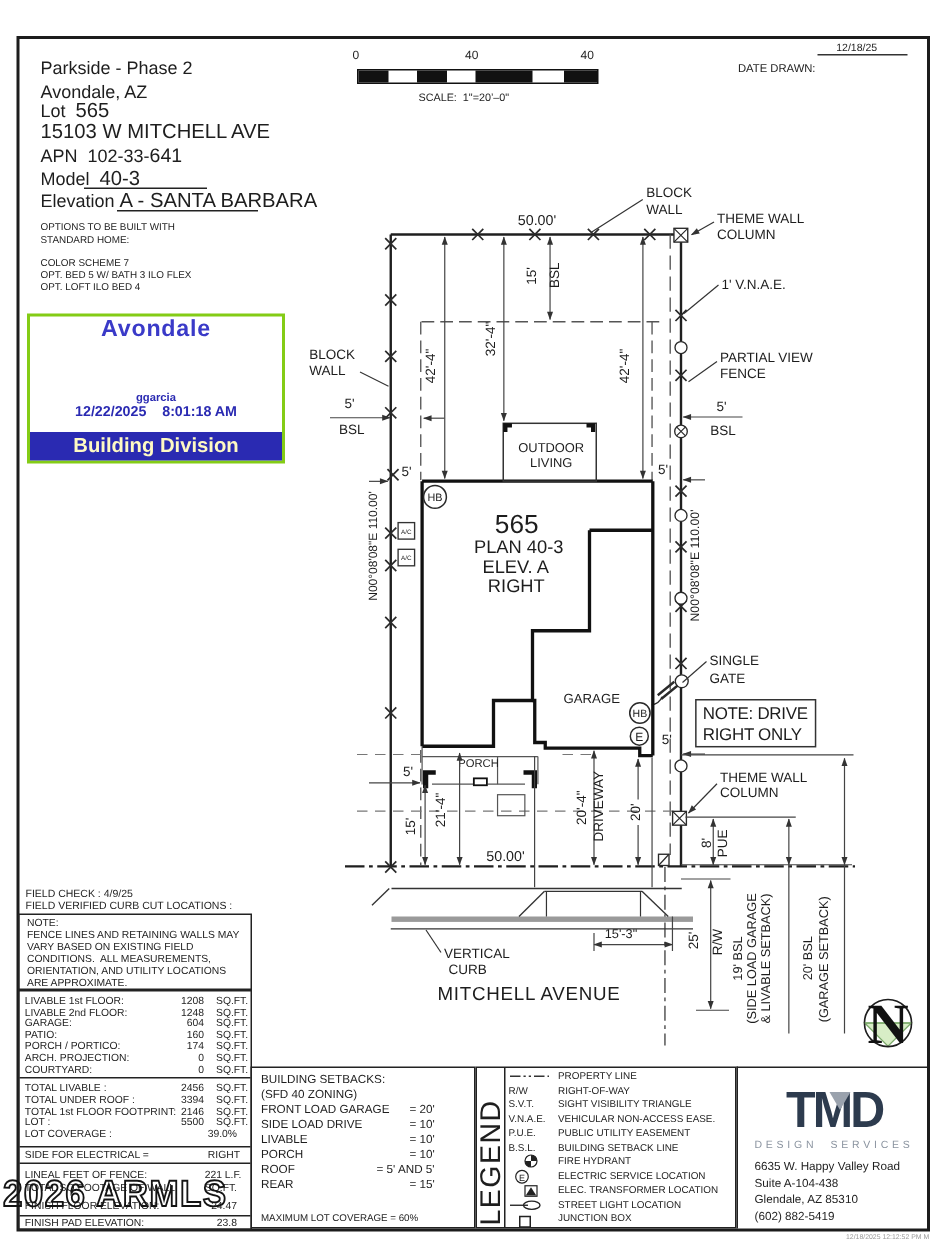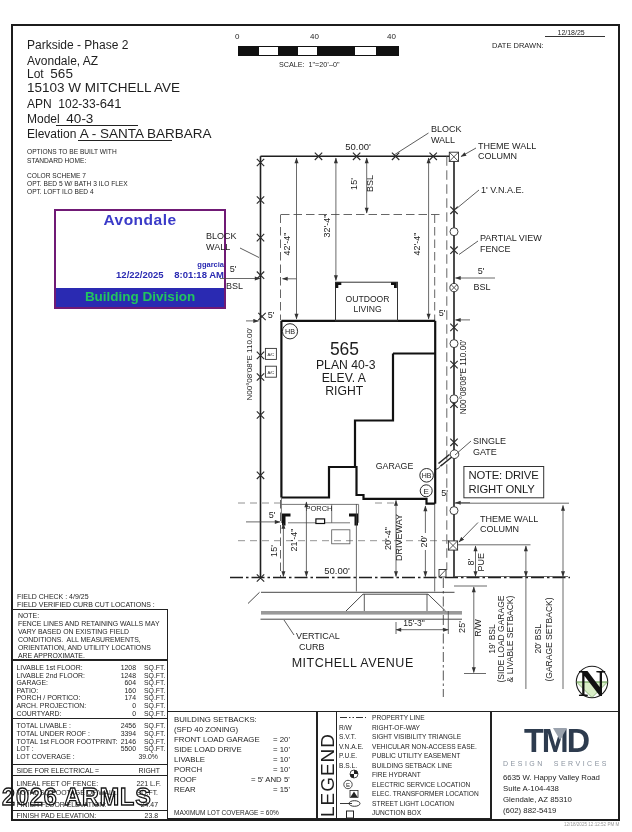--- a/index.html
+++ b/index.html
@@ -31,24 +31,24 @@
   <div style="position:absolute;left:0;top:0;width:20px;height:8px;background:#111;"></div>
   <div style="position:absolute;left:39px;top:0;width:20px;height:8px;background:#111;"></div>
   <div style="position:absolute;left:78px;top:0;width:38px;height:8px;background:#111;"></div>
   <div style="position:absolute;left:137px;top:0;width:22px;height:8px;background:#111;"></div>
 </div>
 <div class="abs" style="left:279px;top:60px;font-size:7.2px;">SCALE:&nbsp; 1"=20’–0"</div>
 
 <div class="abs" style="left:492px;top:41px;font-size:7.5px;">DATE DRAWN:</div>
 <div class="abs" style="left:545px;top:28.5px;font-size:7px;border-bottom:0.8px solid #333;width:60px;text-align:center;">12/18/25&nbsp;&nbsp;&nbsp;&nbsp;</div>
 
-<div class="abs" style="left:18px;top:209px;width:168px;height:96px;border:2px solid #701a75;background:#fff;margin-left:36px;">
+<div class="abs" style="left:18px;top:209px;width:168px;height:96px;border:2px solid #84cc16;background:#fff;">
   <div style="position:absolute;left:0;top:0;width:100%;height:21px;text-align:center;font-size:15.5px;font-weight:bold;color:#3a3ac8;letter-spacing:0.5px;">Avondale</div>
-  <div style="position:absolute;left:0;top:49px;width:100%;height:28px;text-align:right;color:#2a2ab2;font-weight:bold;font-size:7.5px;">ggarcia<br><span style="font-size:9.5px;">12/22/2025&nbsp;&nbsp;&nbsp;&nbsp;8:01:18 AM</span></div>
-  <div style="position:absolute;left:0;top:77px;width:100%;height:19px;background:#2a2ab2;color:#22c55e;text-align:center;font-weight:bold;font-size:13.5px;line-height:18px;">Building Division</div>
+  <div style="position:absolute;left:0;top:49px;width:100%;height:28px;text-align:center;color:#2a2ab2;font-weight:bold;font-size:7.5px;">ggarcia<br><span style="font-size:9.5px;">12/22/2025&nbsp;&nbsp;&nbsp;&nbsp;8:01:18 AM</span></div>
+  <div style="position:absolute;left:0;top:77px;width:100%;height:19px;background:#2a2ab2;color:#fef9c3;text-align:center;font-weight:bold;font-size:13.5px;line-height:18px;">Building Division</div>
 </div>
 
 <svg id="plot" width="632" height="832" viewBox="0 0 632 832" font-family="Liberation Sans, sans-serif" fill="none">
 <defs>
 <marker id="ar" viewBox="0 0 8 6" markerWidth="8" markerHeight="6" refX="7" refY="3" orient="auto-start-reverse">
         <path d="M0.5,0.5 L7.5,3 L0.5,5.5 z" fill="#333"></path>
       </marker>
 <g id="xm">
         <path d="M-3.7,-3.7 L3.7,3.7 M-3.7,3.7 L3.7,-3.7" stroke="#2a2a2a" stroke-width="1.15"></path>
       </g>

